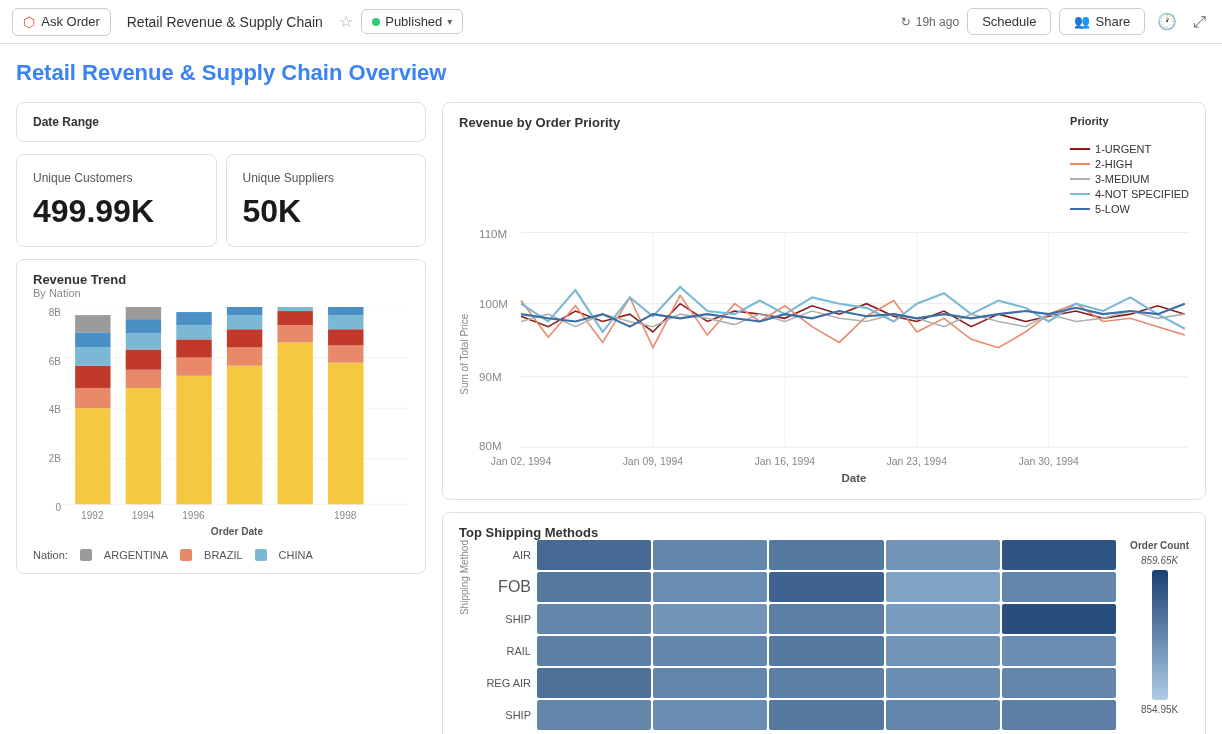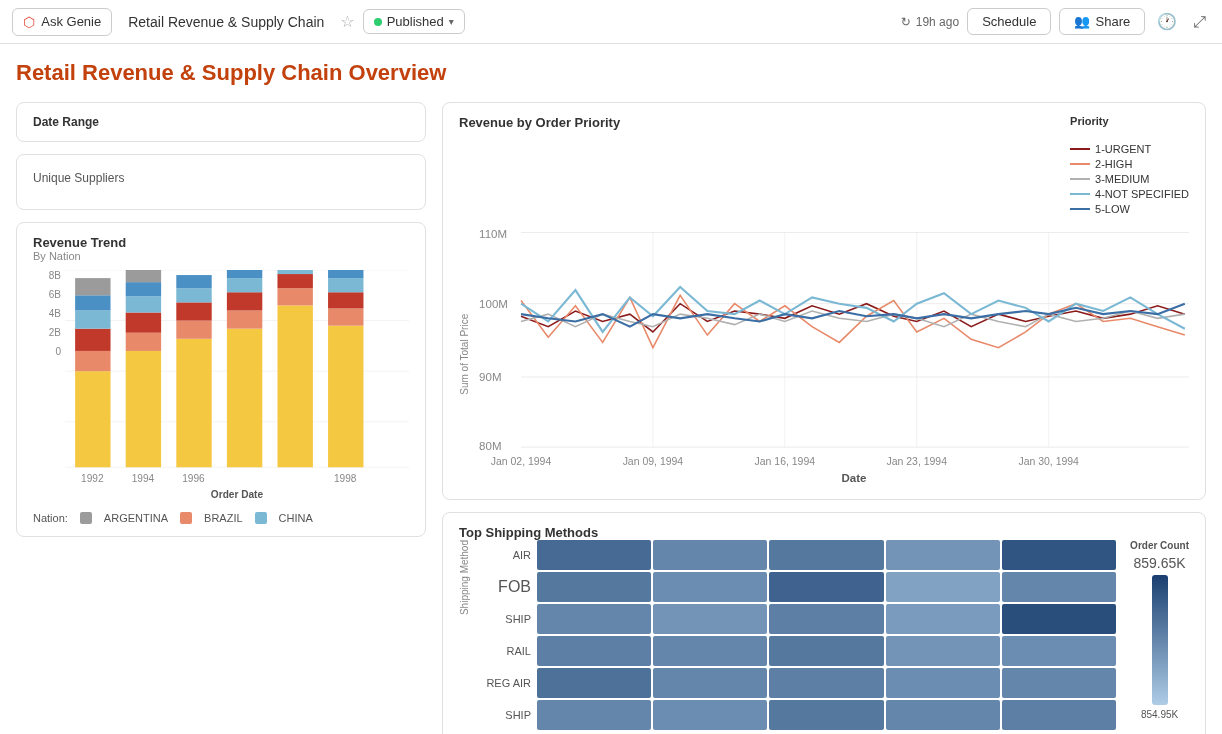--- a/index.html
+++ b/index.html
@@ -34,21 +34,21 @@
     }
     .share-btn {
       display: flex; align-items: center; gap: 5px;
       border: 1px solid #ccc; border-radius: 6px; padding: 5px 14px;
       background: #fff; cursor: pointer; font-size: 13px; color: #333;
     }
     .nav-icon-btn { background: none; border: none; cursor: pointer; color: #666; font-size: 16px; padding: 4px; }
 
     
     .main { padding: 16px; background: #fff; min-height: calc(734px - 44px); }
-    .page-title { font-size: 22px; font-weight: 700; color: #c2410c; margin-bottom: 16px; }
+    .page-title { font-size: 22px; font-weight: 700; color: #3b82f6; margin-bottom: 16px; }
 
     
     .dashboard-layout { display: flex; gap: 16px; }
     .left-panel { width: 410px; flex-shrink: 0; }
     .right-panel { flex: 1; }
 
     
     .date-range-card {
       border: 1px solid #e0e0e0; border-radius: 8px; padding: 12px 16px;
       display: flex; align-items: center; gap: 12px; margin-bottom: 12px; background: #fff;
@@ -93,21 +93,21 @@
     
     .nation-legend { display: flex; align-items: center; gap: 12px; font-size: 11px; color: #555; margin-top: 6px; }
     .nation-swatch { width: 12px; height: 12px; border-radius: 2px; }
   </style>
 </head>
 <body>
 
 <div class="top-nav">
   <button class="ask-genie-btn">
     <span class="ask-genie-icon">⬡</span>
-    <span>Ask Genie</span>
+    <span>Ask Order</span>
   </button>
   <span class="nav-title">Retail Revenue &amp; Supply Chain</span>
   <span class="nav-star">☆</span>
   <div class="published-badge">
     <span class="green-dot"></span>
     <span>Published</span>
     <span class="chevron-down">▾</span>
   </div>
   <div class="nav-spacer"></div>
   <div class="refresh-info">
@@ -129,30 +129,35 @@
   <div class="dashboard-layout">
 
     <div class="left-panel">
 
       <div class="date-range-card">
         <span class="date-range-label">Date Range</span>
       </div>
 
       <div class="kpi-row">
         <div class="kpi-card">
+          <div class="kpi-label">Unique Customers</div>
+          <div class="kpi-value">499.99K</div>
+        </div>
+        <div class="kpi-card">
           <div class="kpi-label">Unique Suppliers</div>
+          <div class="kpi-value">50K</div>
         </div>
       </div>
 
       <div class="chart-card">
         <div class="chart-title">Revenue Trend</div>
         <div class="chart-subtitle">By Nation</div>
         <div style="display:flex; gap:4px;">
 
-          <div style="display:flex; flex-direction:column; justify-content:flex-start; font-size:10px; color:#888; padding-bottom:30px; text-align:right; min-width:28px;gap:8px;">
+          <div style="display:flex; flex-direction:column; justify-content:space-between; font-size:10px; color:#888; padding-bottom:30px; text-align:right; min-width:28px;gap:8px;">
             <span>8B</span>
             <span>6B</span>
             <span>4B</span>
             <span>2B</span>
             <span>0</span>
           </div>
 
           <div style="flex:1;">
             <svg viewBox="0 0 340 230" width="100%">
 
@@ -346,21 +351,21 @@
                 <div style="height: 30px; border-radius: 2px; background: rgb(107, 141, 177);"></div>
                 <div style="height: 30px; border-radius: 2px; background: rgb(85, 120, 159);"></div>
                 <div style="height: 30px; border-radius: 2px; background: rgb(100, 134, 171);"></div>
                 <div style="height: 30px; border-radius: 2px; background: rgb(93, 127, 165);"></div>
               </div>
 
           </div>
 
           <div style="display:flex; flex-direction:column; align-items:center; font-size:10px; color:#555; margin-left:8px; min-width:55px;">
             <span style="font-size:10px; font-weight:600; text-align:left;">Order Count</span>
-            <span style="margin-top:4px; font-size:14px;">859.65K</span>
+            <span style="margin-top:4px; font-size:10px;font-style:italic;">859.65K</span>
             <div style="width:16px; height:130px; background:linear-gradient(to bottom, #1a4070, #aecce6); border-radius:3px; margin:4px 0;"></div>
             <span style="font-size:10px;">854.95K</span>
           </div>
         </div>
       </div>
     </div>
   </div>
 </div>
 
 </body></html>

